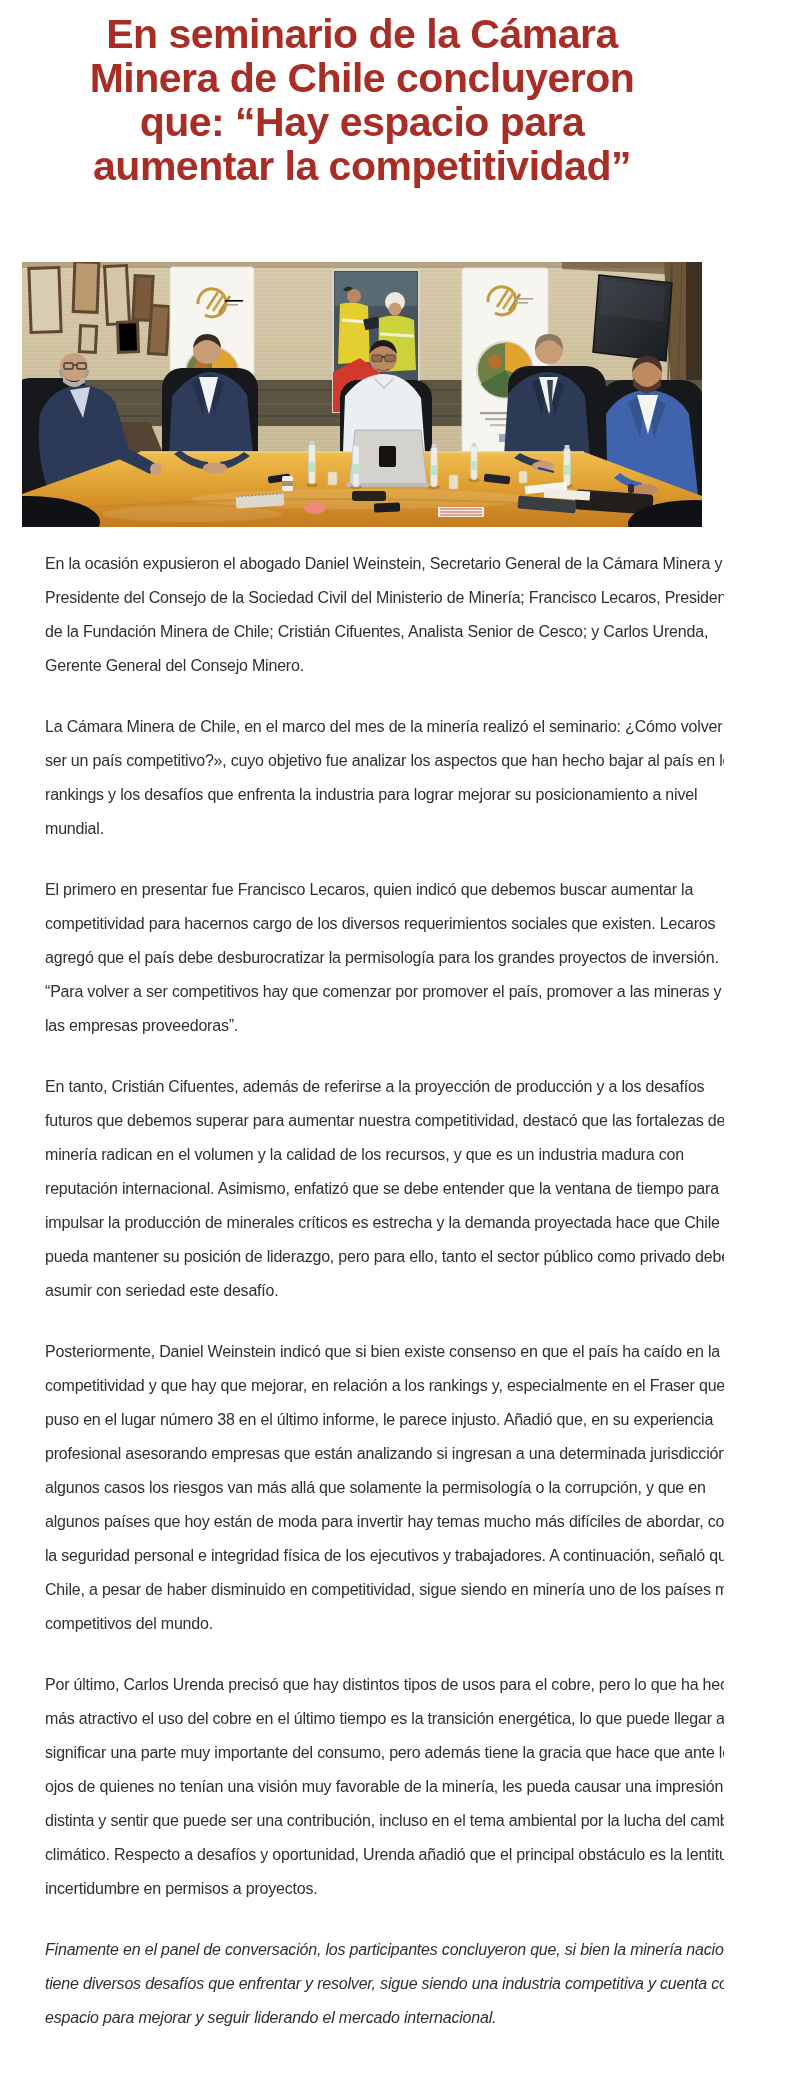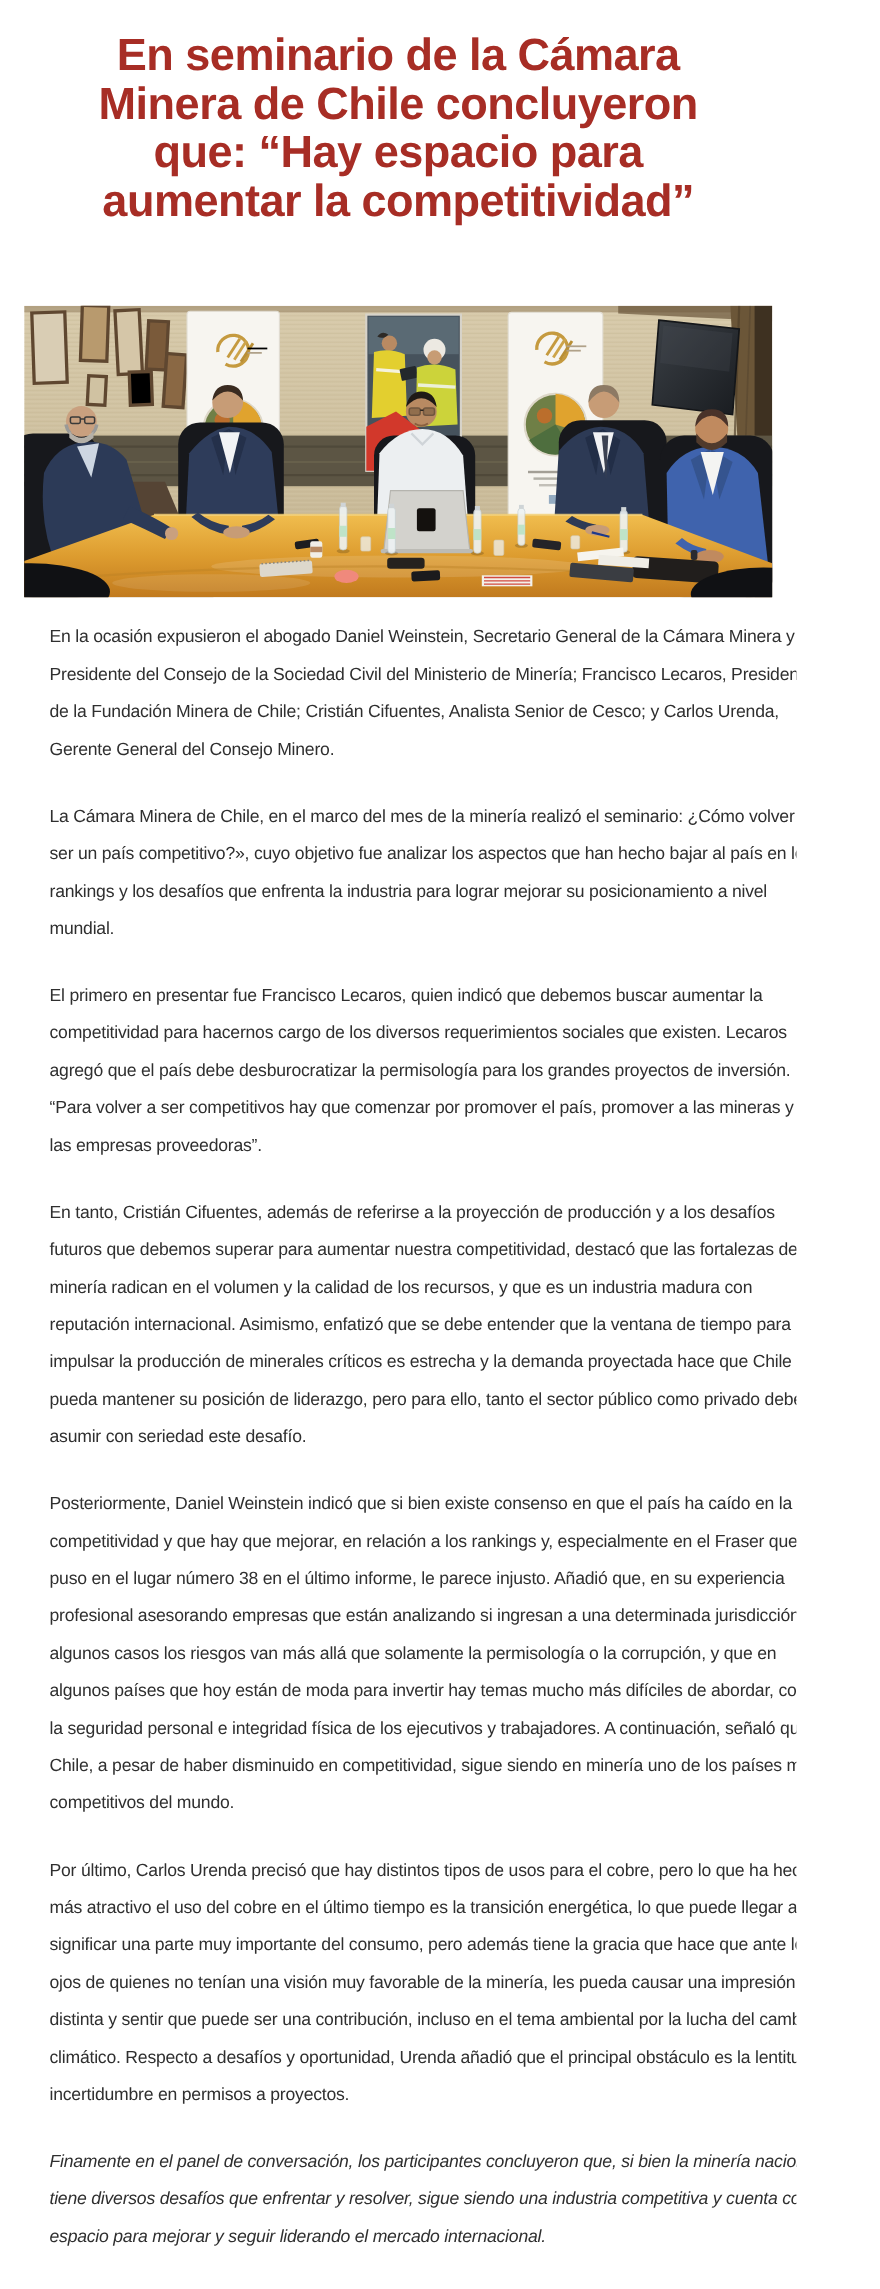--- a/index.html
+++ b/index.html
@@ -3,21 +3,21 @@
 <meta charset="utf-8">
 <style>
   html, body { margin: 0; padding: 0; background: #ffffff; }
   body {
     width: 800px;
     min-height: 2081px;
     font-family: "Liberation Sans", sans-serif;
     color: #2f2f2f;
     -webkit-font-smoothing: antialiased;
   }
-  .page { width: 724px; overflow: hidden; margin-top: 16px; }
+  .page { width: 724px; overflow: hidden; }
 
   h1.headline {
     margin: 12px auto 0;
     max-width: 560px;
     text-align: center;
     color: #a72d25;
     font-size: 41px;
     line-height: 44px;
     font-weight: 700;
     letter-spacing: -0.5px;

